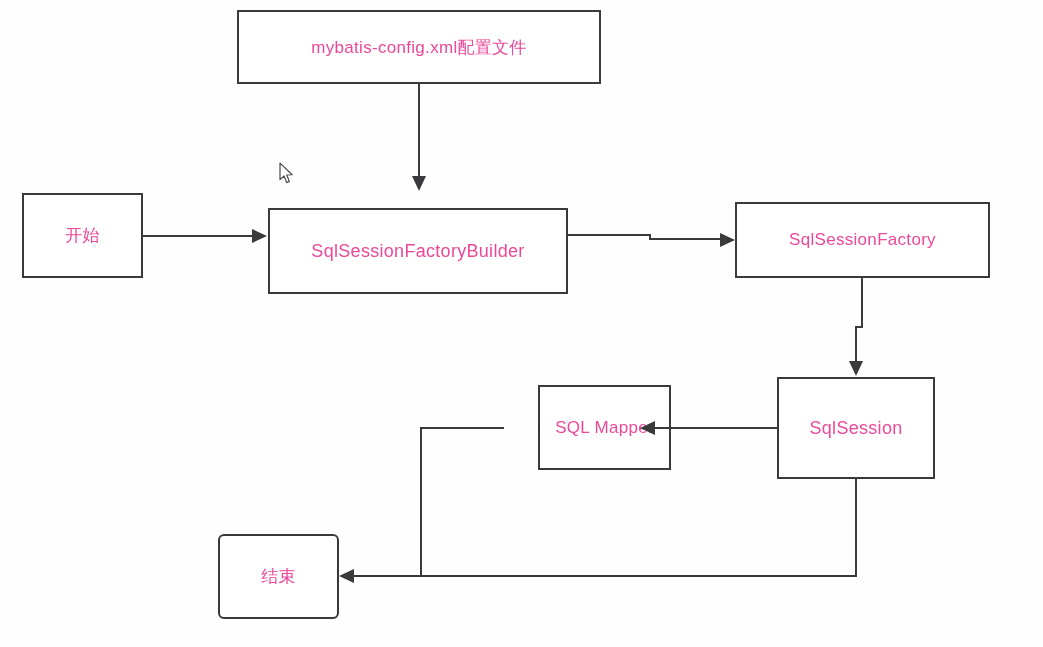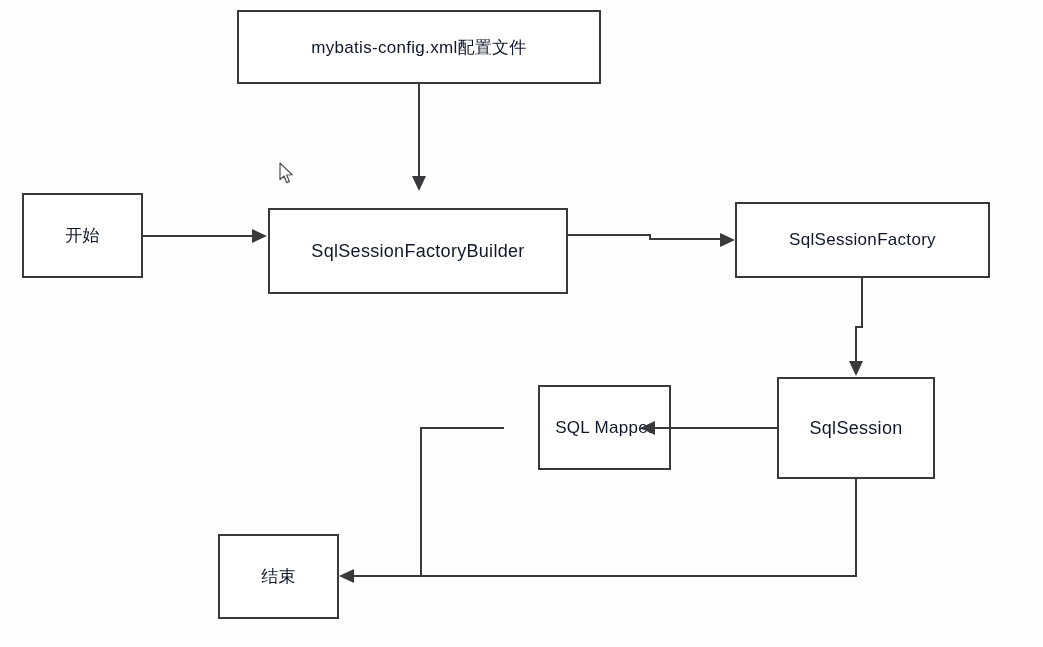--- a/index.html
+++ b/index.html
@@ -16,21 +16,21 @@
     overflow: hidden;
   }
   .node {
     position: absolute;
     box-sizing: border-box;
     border: 2px solid #3a3a3c;
     background: #ffffff;
     display: flex;
     align-items: center;
     justify-content: center;
-    color: #0f172a;
+    color: #ec4899;
     font-size: 17px;
     letter-spacing: 0.3px;
     text-align: center;
   }
   .node span { display: block; }
   .line {
     position: absolute;
     background: #3a3a3c;
   }
   .arrow {
@@ -53,21 +53,21 @@
     border-bottom: 7px solid transparent;
     border-right: 15px solid #3a3a3c;
   }
   
   #node-config  { left: 237px; top: 10px;  width: 364px; height: 74px; }
   #node-start   { left: 22px;  top: 193px; width: 121px; height: 85px; align-items: center; }
   #node-builder { left: 268px; top: 208px; width: 300px; height: 86px; font-size: 18px; }
   #node-factory { left: 735px; top: 202px; width: 255px; height: 76px; }
   #node-session { left: 777px; top: 377px; width: 158px; height: 102px; font-size: 18px; }
   #node-mapper  { left: 504px; top: 385px; width: 133px; height: 85px; margin-left: 34px; }
-  #node-end     { left: 218px; top: 534px; width: 121px; height: 85px; }
+  #node-end     { left: 218px; top: 534px; width: 121px; height: 85px; border-radius: 6px; }
   #cursor {
     position: absolute;
     left: 278px;
     top: 162px;
     width: 16px;
     height: 24px;
     pointer-events: none;
   }
 </style>
 </head>

